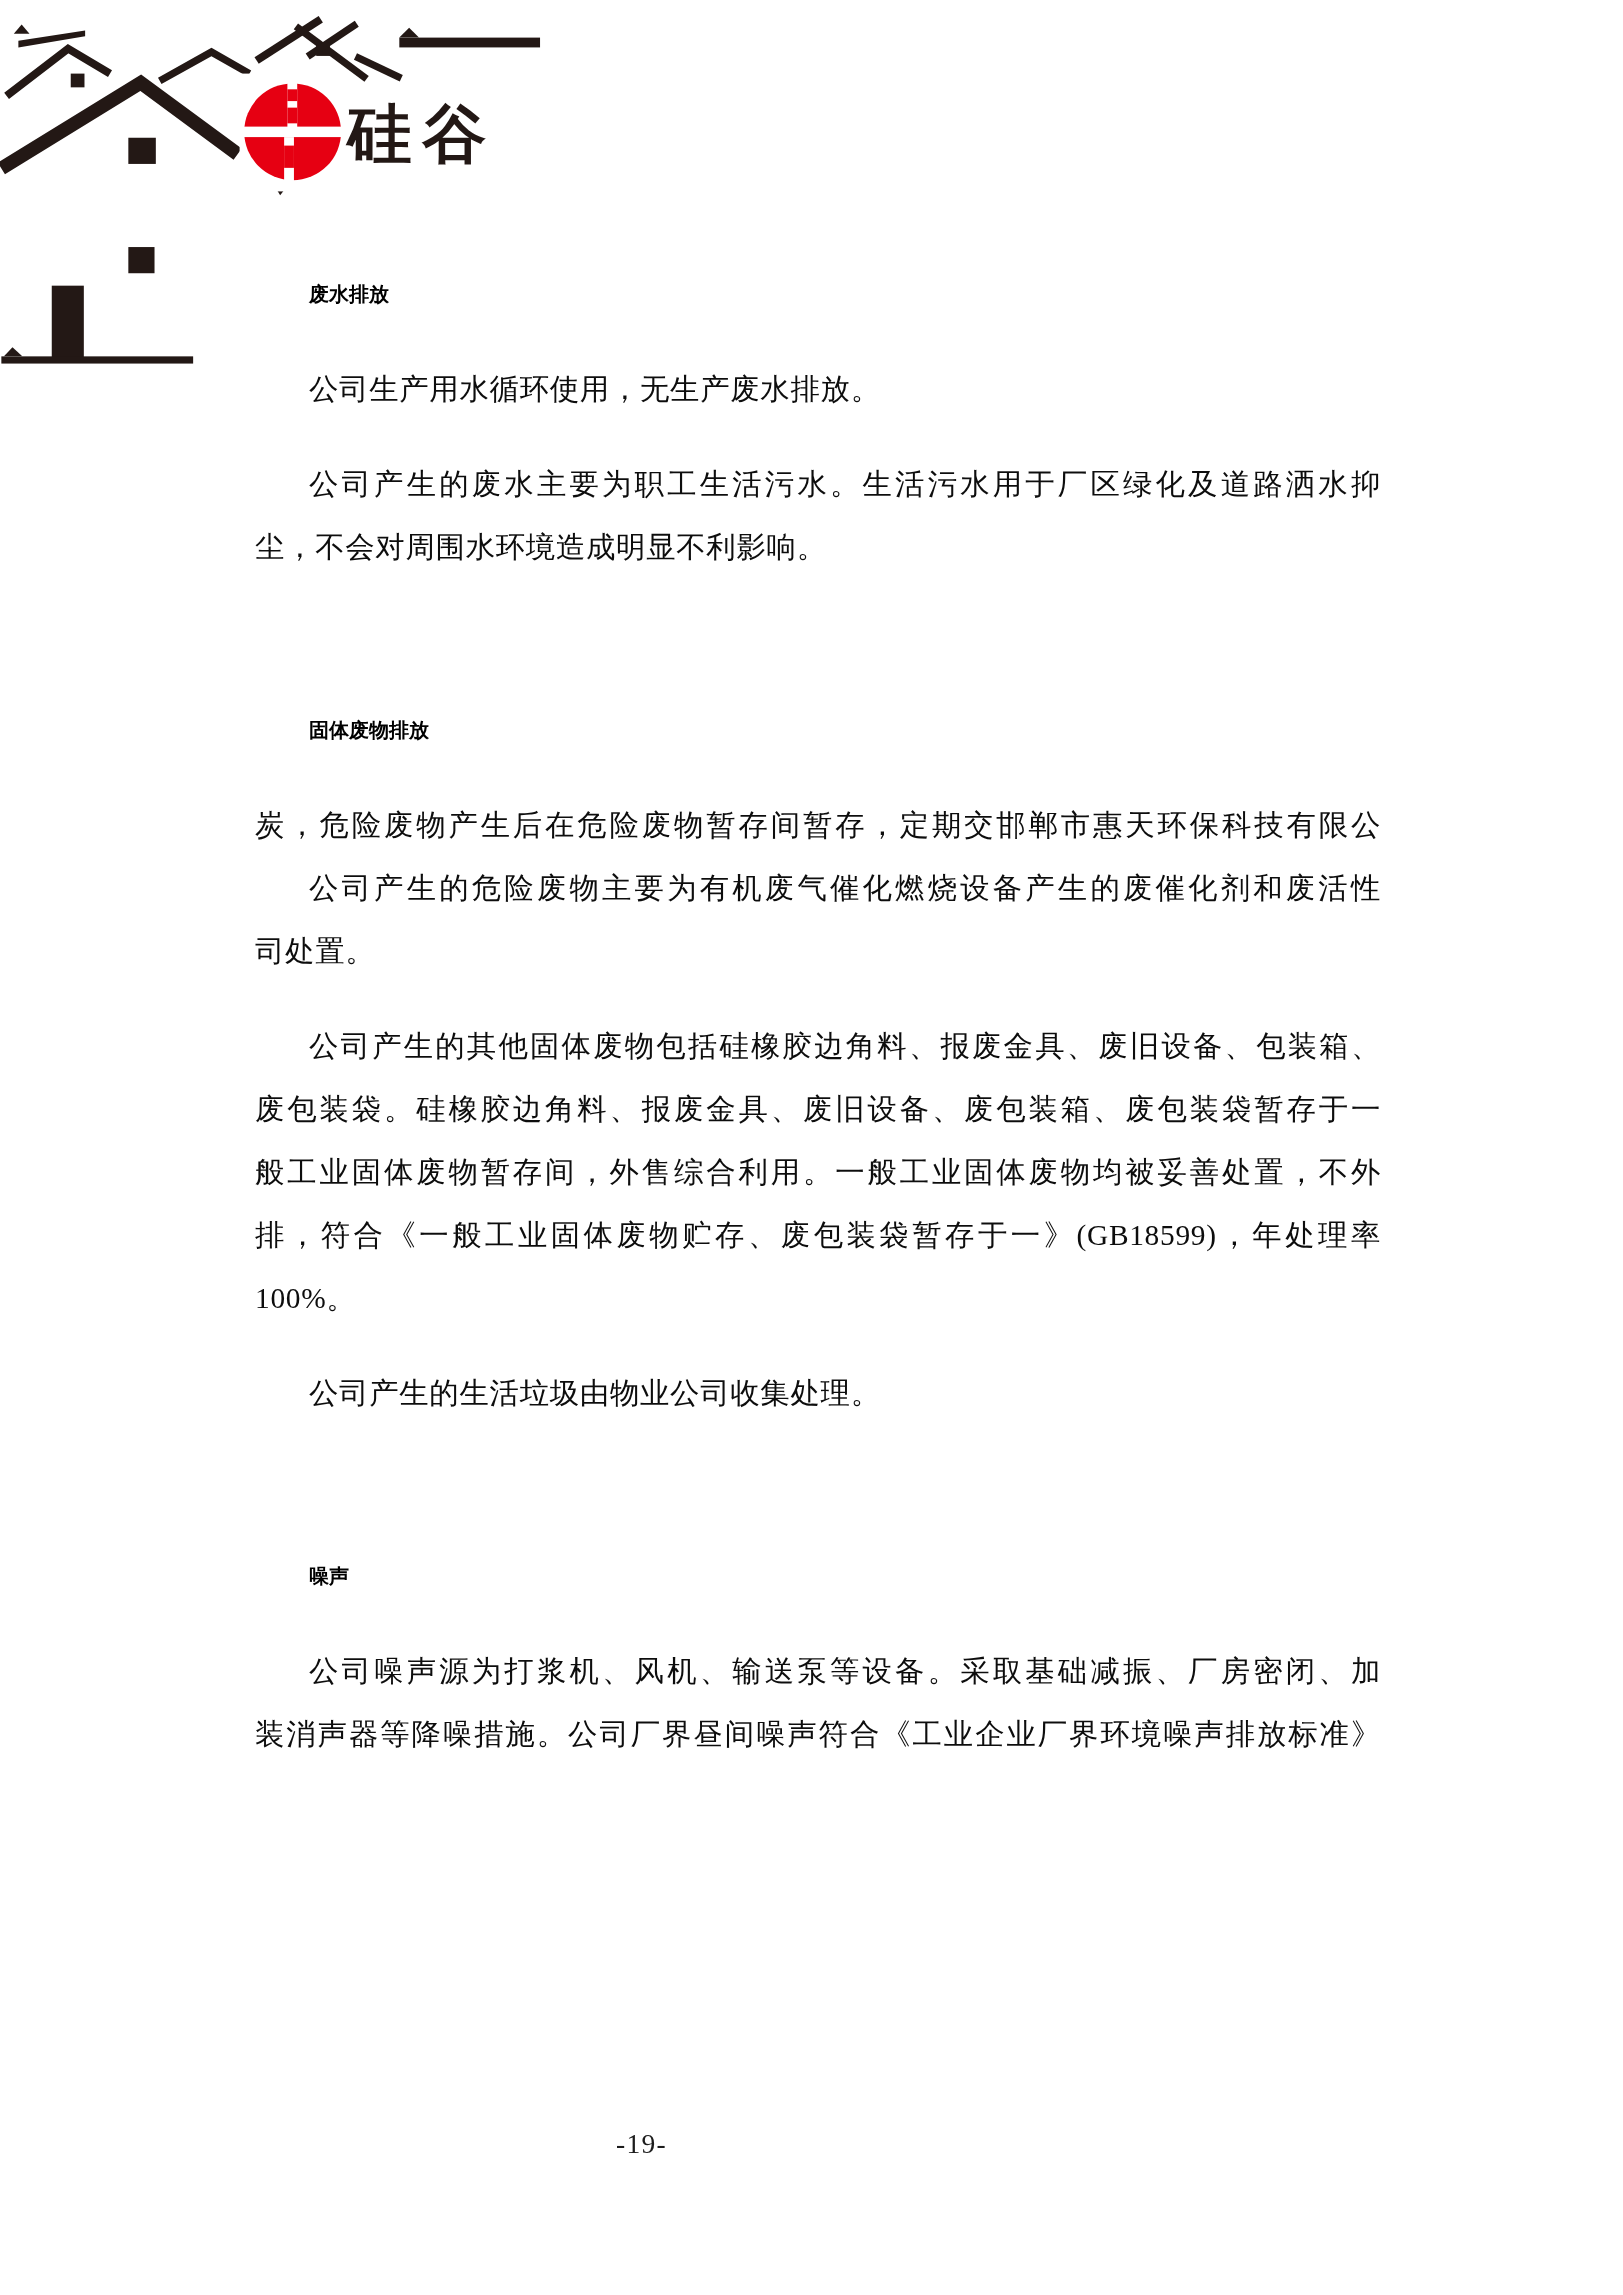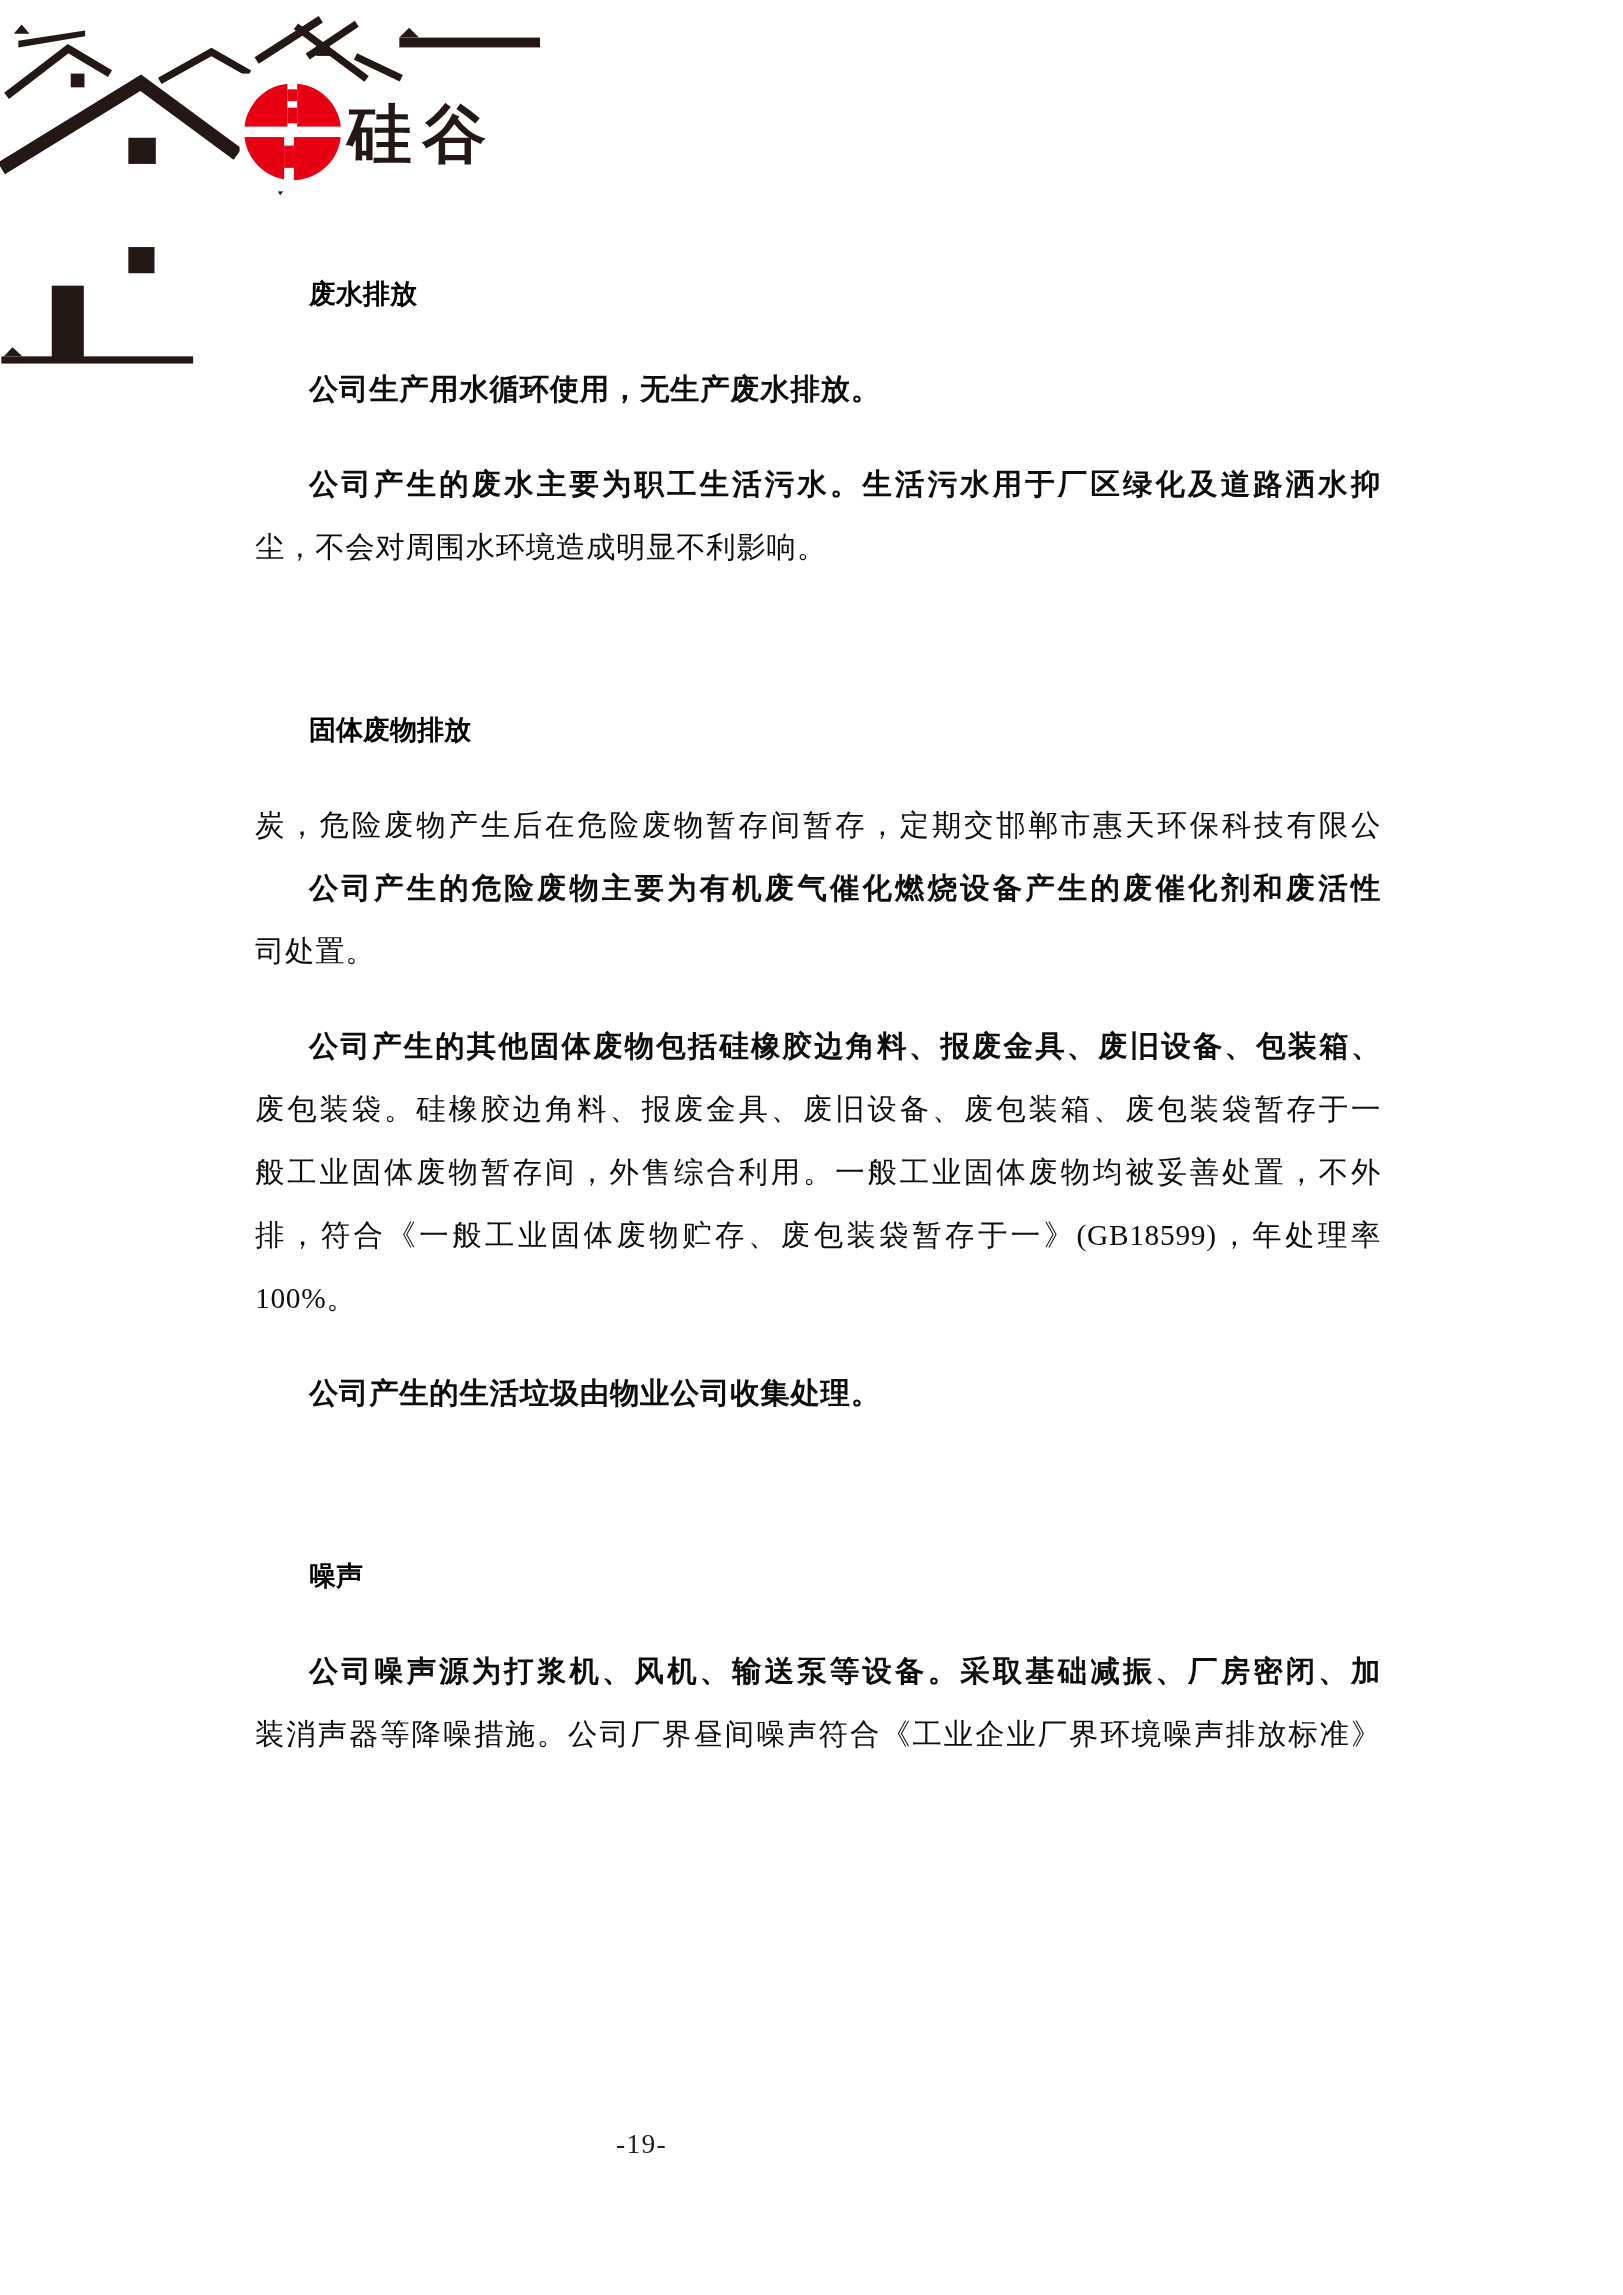--- a/index.html
+++ b/index.html
@@ -4,33 +4,33 @@
 <style>
   html,body{margin:0;padding:0;}
   body{
     width:1623px;height:2295px;position:relative;background:#ffffff;
     font-family:"Liberation Serif","DejaVu Serif",serif;color:#111;
     overflow:hidden;
   }
   .logo-wrap{position:absolute;left:0;top:16px;width:563px;height:360px;}
   main.doc{position:absolute;left:255px;top:0;width:1126px;}
   .heading{
-    font-size:27px;font-weight:bold;line-height:63px;color:#000;
+    font-size:20px;font-weight:bold;line-height:63px;color:#000;
     padding-left:54px;margin-top:120px;white-space:nowrap;
   }
   .heading.first{margin-top:263px;}
   .para{margin-top:32px;}
   .line{
     font-size:29.4px;line-height:63px;letter-spacing:0.7px;color:#0d0d0d;
     white-space:nowrap;
   }
   .line.full{
     white-space:normal;text-align:justify;text-align-last:justify;
   }
-  .line.indent{text-indent:54px;font-weight:bold;}
+  .line.indent{text-indent:54px;}
   footer.page-footer{
     position:absolute;top:2128px;left:0;width:1283px;text-align:center;
   }
   footer.page-footer span{
     font-size:27.5px;line-height:31px;color:#1c1c1c;letter-spacing:1.3px;
   }
 </style>
 </head>
 <body>
 

